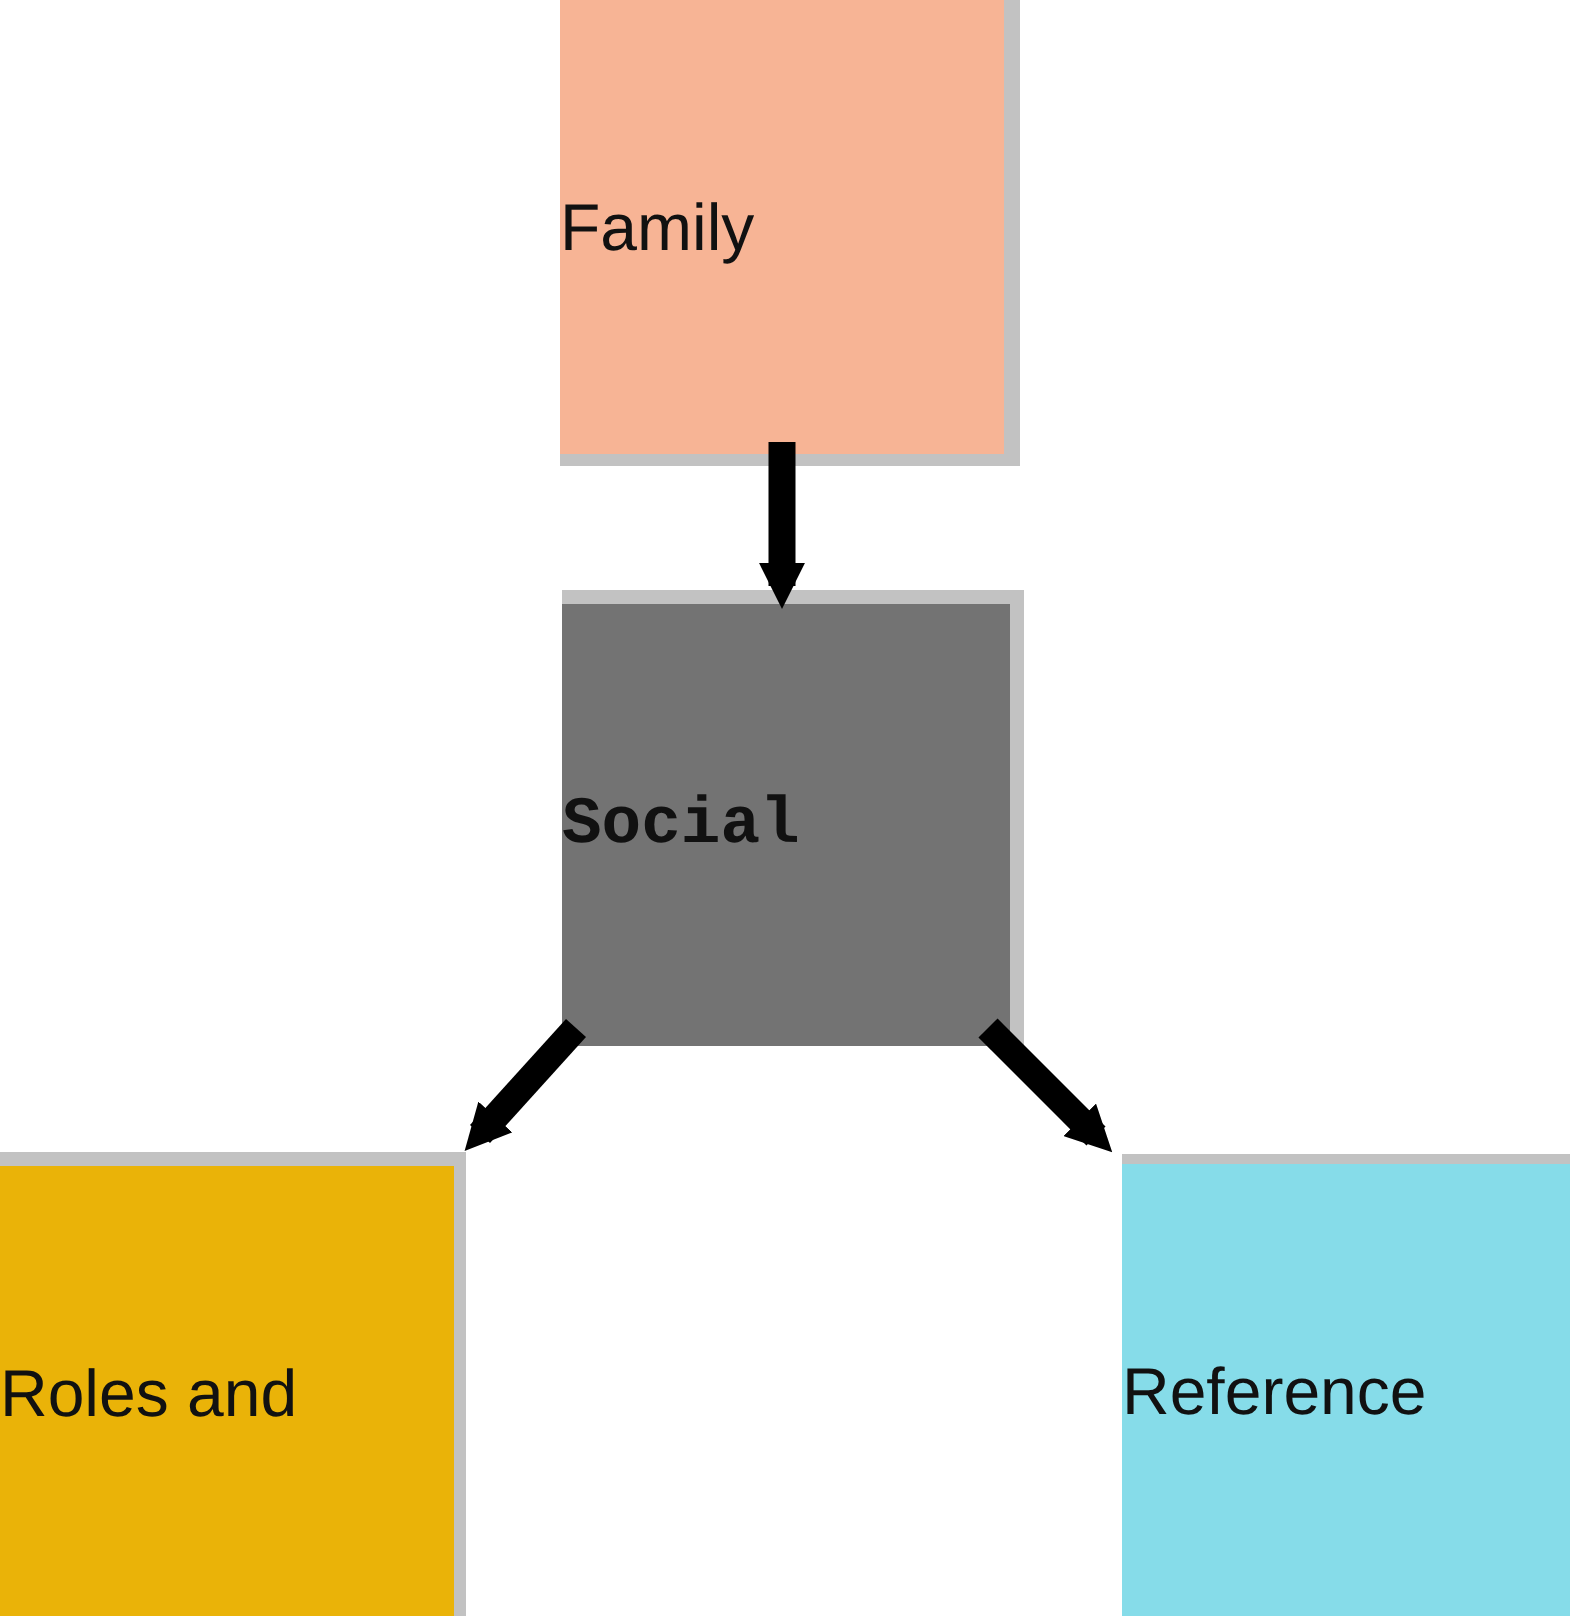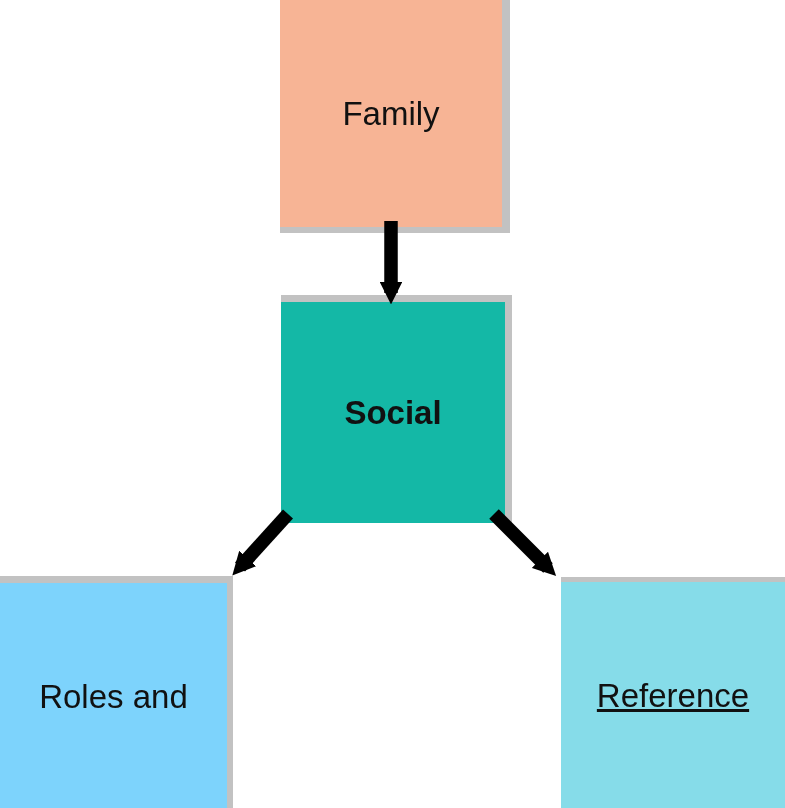--- a/index.html
+++ b/index.html
@@ -13,21 +13,21 @@
     height: 808px;
     overflow: hidden;
     background: var(--bg, #ffffff);
     font-family: "Liberation Sans", "DejaVu Sans", sans-serif;
     color: var(--text, #111111);
   }
   .box {
     position: absolute;
     display: flex;
     flex-direction: column;
-    align-items: center;
+    align-items: flex-start;
     justify-content: center;
     text-align: center;
     font-size: 33px;
     line-height: 45px;
     box-sizing: content-box;
   }
   .box .line { display: block; white-space: nowrap; }
 
   .box-family {
     left: 280px; top: 0;
@@ -45,21 +45,20 @@
   .box-roles {
     left: 0; top: 576px;
     width: 227px; height: 226px;
     border-top: 7px solid var(--border, #C2C2C2);
     border-right: 6px solid var(--border, #C2C2C2);
   }
   .box-reference {
     left: 561px; top: 577px;
     width: 224px; height: 226px;
     border-top: 5px solid var(--border, #C2C2C2);
-    text-decoration: underline;
   }
   .connectors {
     position: absolute;
     left: 0; top: 0;
     width: 785px; height: 808px;
     pointer-events: none;
   }
   .connector-line {
     stroke: var(--connector, #000000);
     stroke-width: 13.5px;
@@ -68,25 +67,25 @@
 </style>
 </head>
 <body>
 
 <div class="canvas" style="--bg: #FFFFFF; --border: #C2C2C2; --connector: #000000; --text: #111111;">
 
   <div class="box box-family" style="background: rgb(247, 180, 149);">
     <span class="line">Family</span>
   </div>
 
-  <div class="box box-social" style="background: #14b8a6;">
+  <div class="box box-social" style="background: #737373; font-family: Liberation Mono, monospace;">
     <span class="line">Social</span>
   </div>
 
-  <div class="box box-roles" style="background: #7dd3fc;">
+  <div class="box box-roles" style="background: #eab308;">
     <span class="line">Roles and</span>
   </div>
 
   <div class="box box-reference" style="background: rgb(134, 220, 233);">
     <span class="line">Reference</span>
   </div>
 
   <svg class="connectors" viewBox="0 0 785 808" xmlns="http://www.w3.org/2000/svg">
     <defs>
       <marker id="arrow" viewBox="0 0 6 6" refX="3" refY="3" markerWidth="1.7" markerHeight="1.7" orient="auto">

